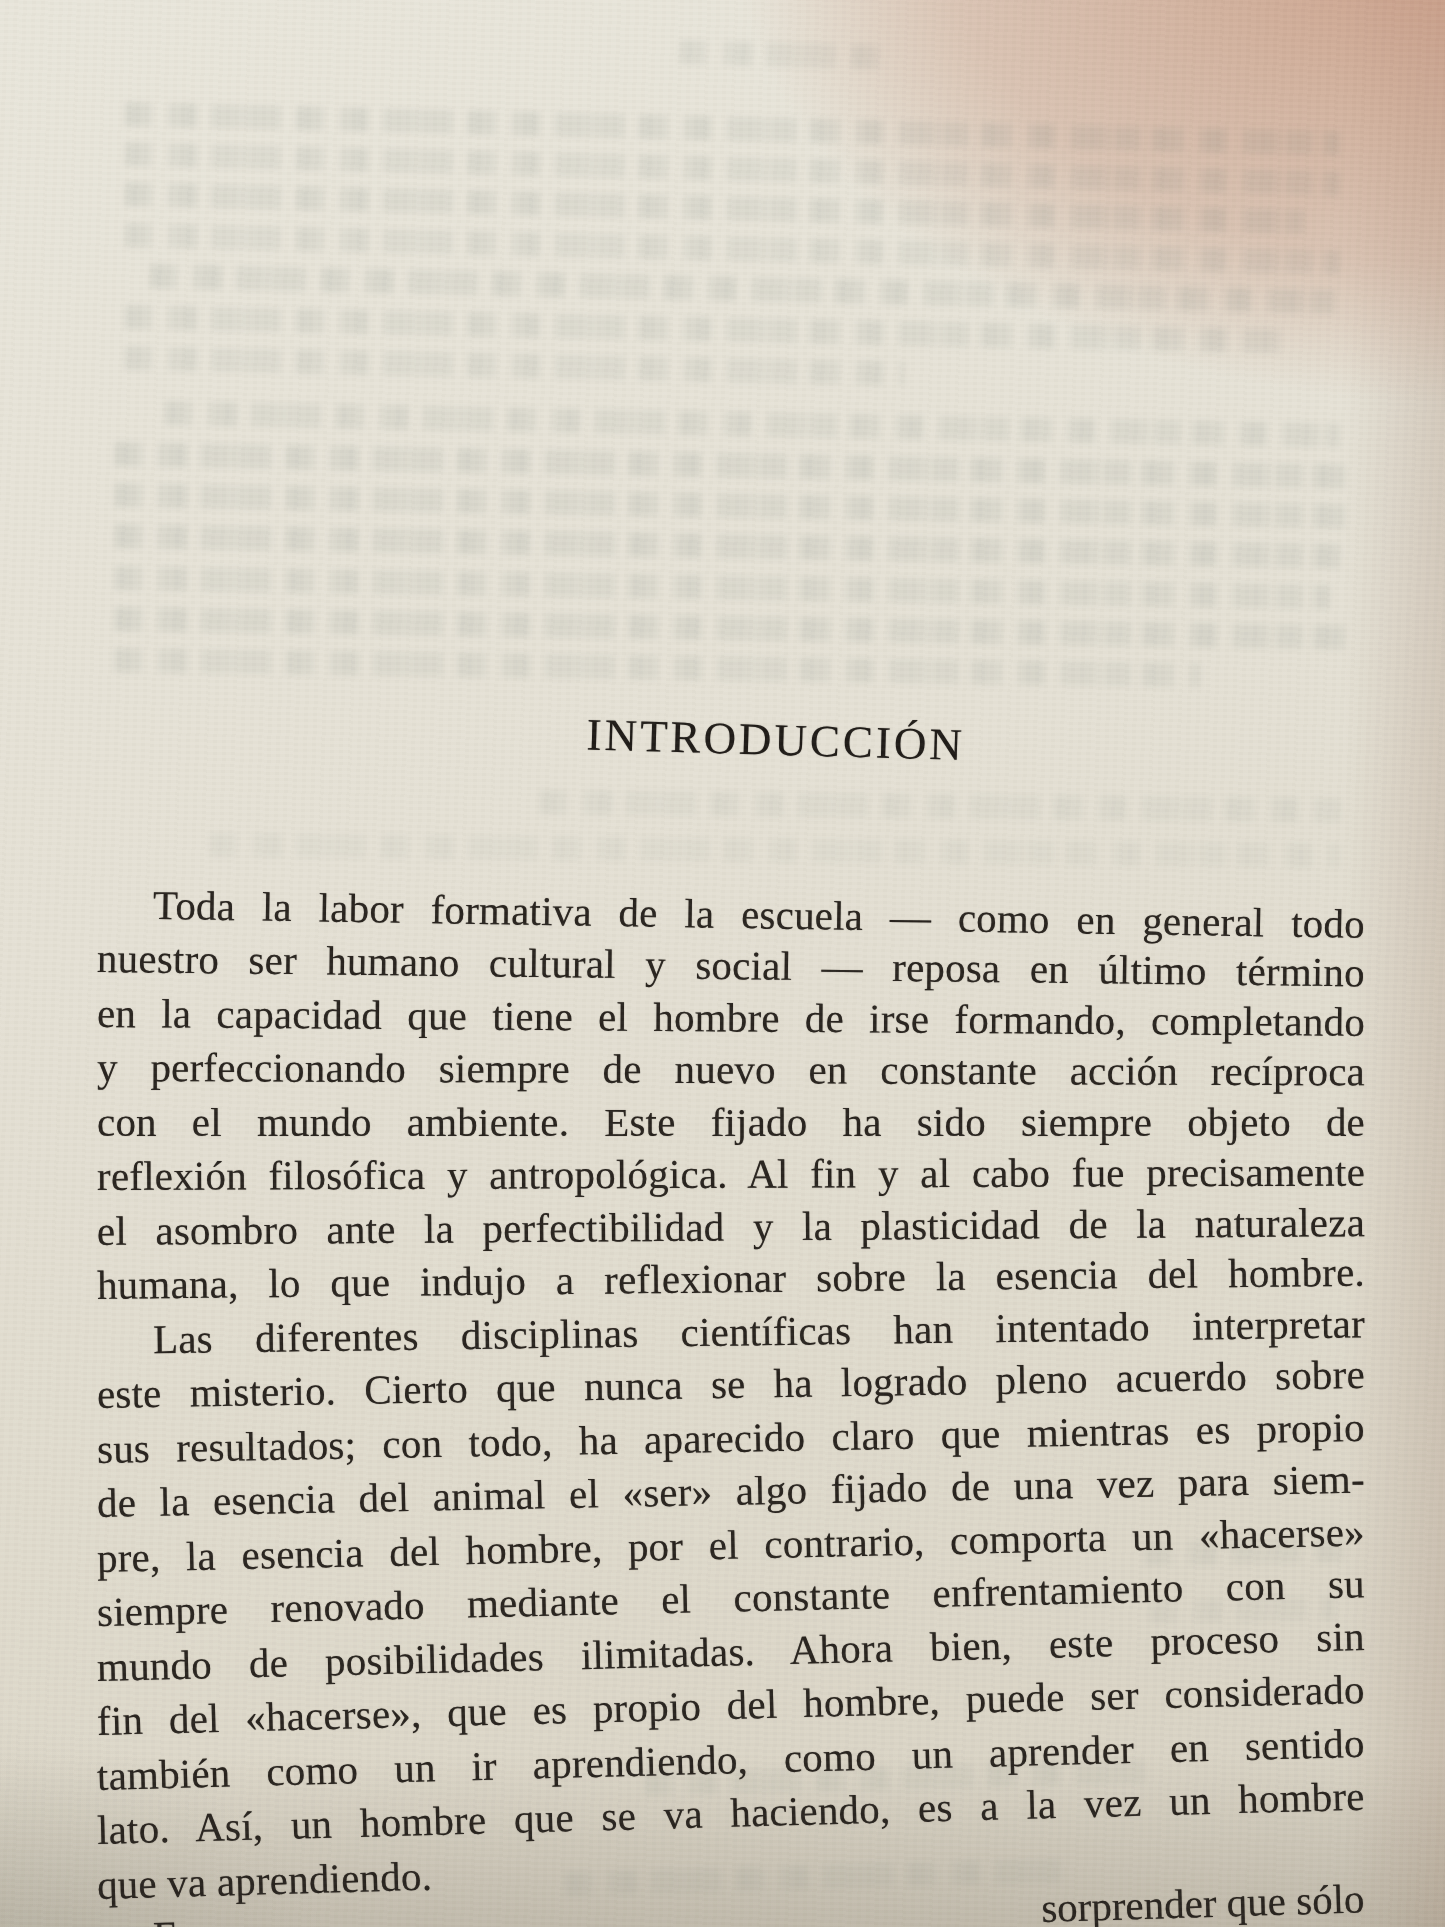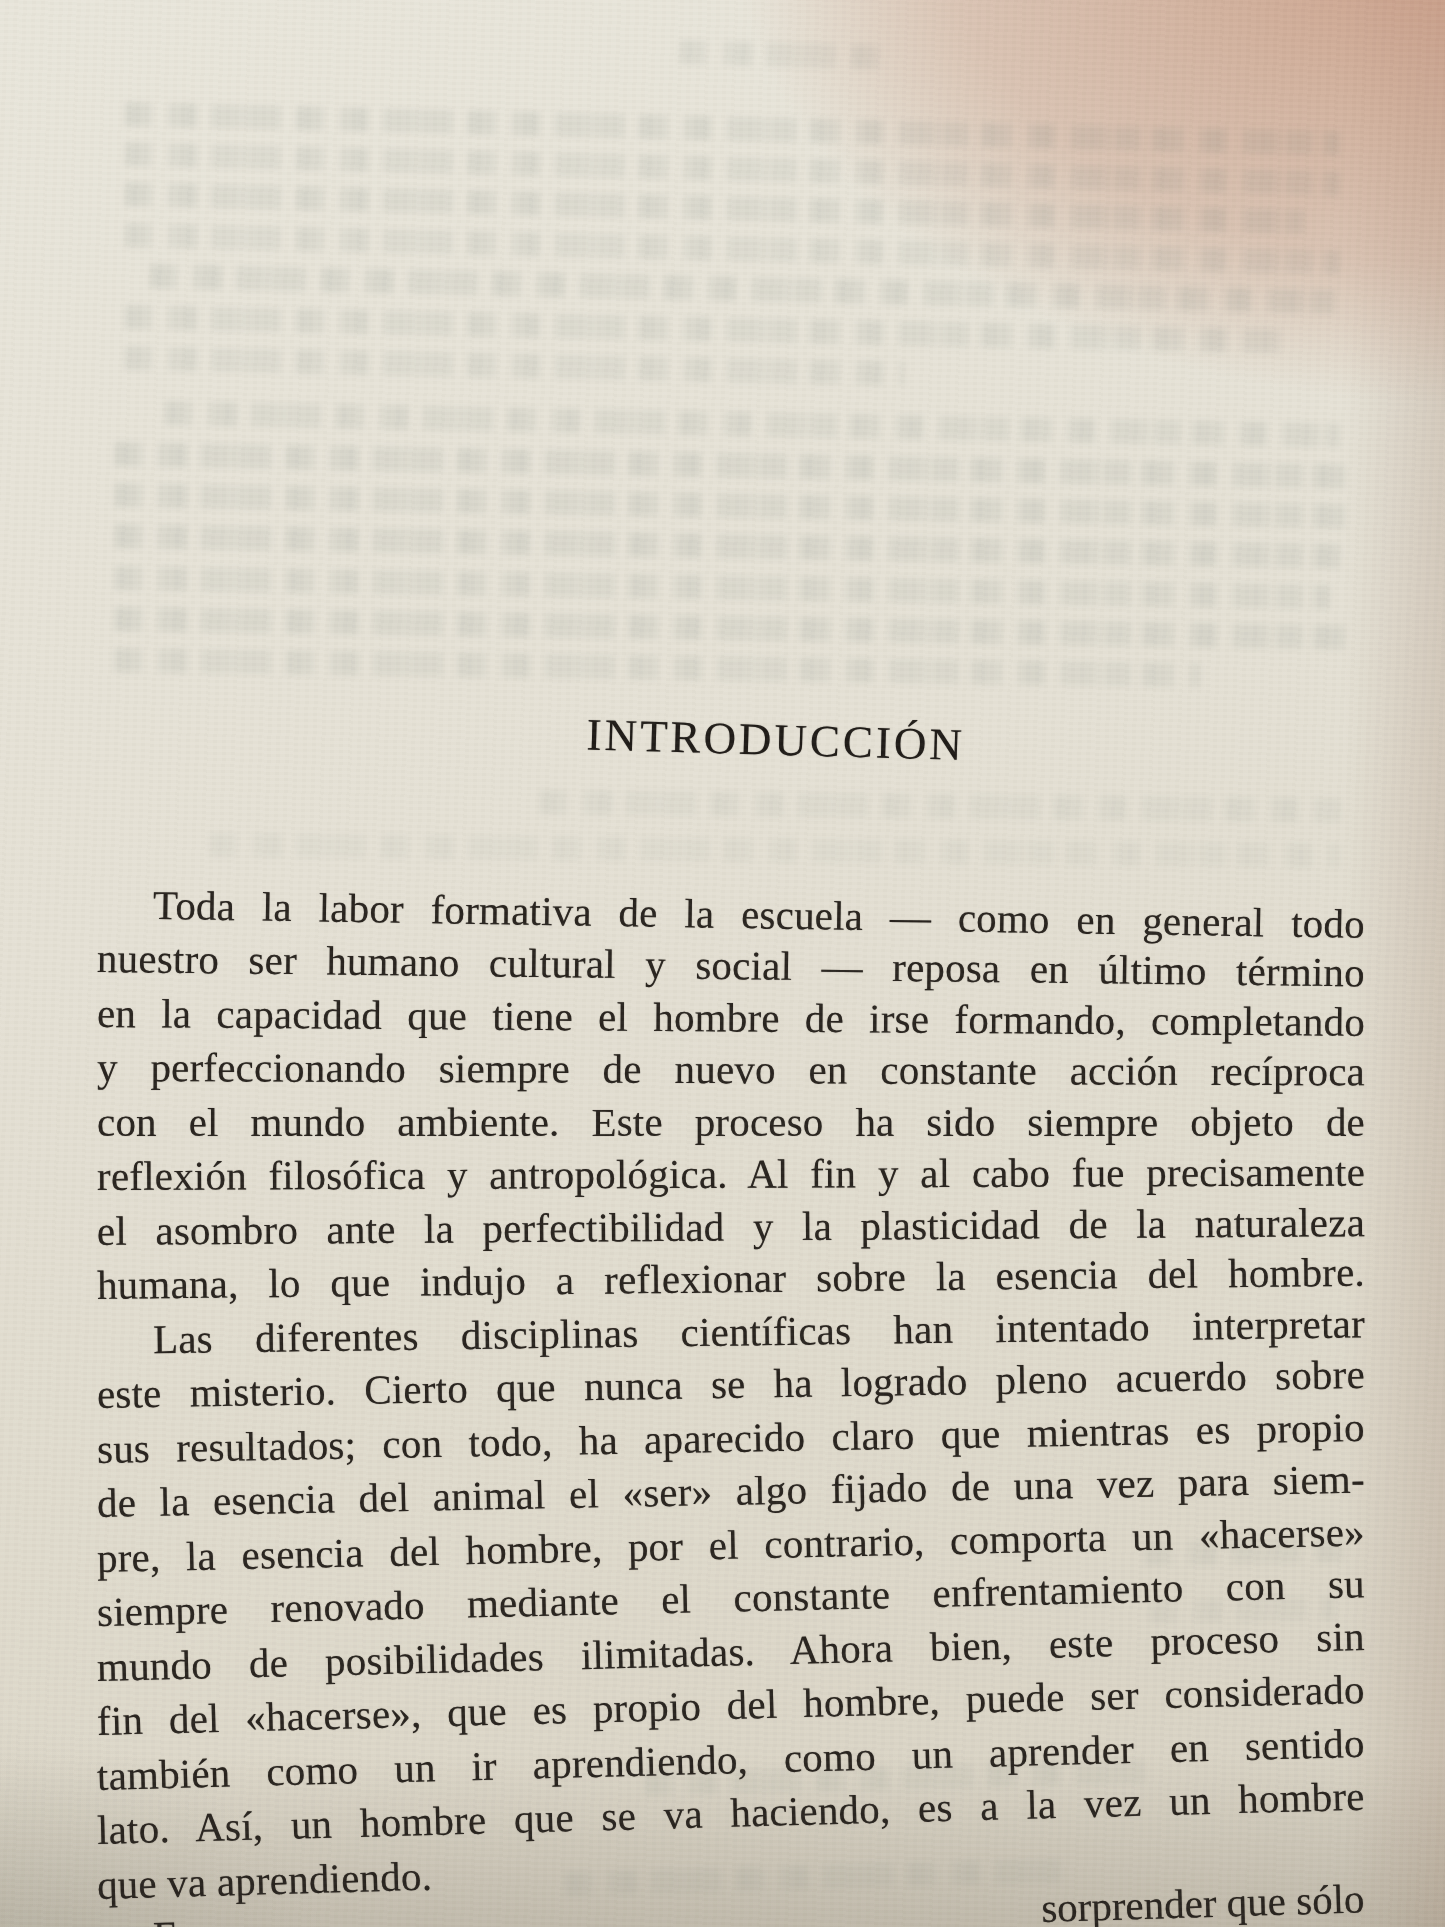--- a/index.html
+++ b/index.html
@@ -88,21 +88,21 @@
   <div class="bleed" style="top:1600px;left:1150px;width:185px;opacity:.08;transform:rotate(-1.2deg)"></div>
   <div class="bleed" style="top:1772px;left:645px;width:505px;opacity:.10;transform:rotate(-1.5deg)"></div>
   <div class="bleed" style="top:1872px;left:565px;width:495px;opacity:.10;transform:rotate(-1.6deg)"></div>
 
   <div class="heading">INTRODUCCIÓN</div>
 
   <div class="line ind" style="top:876px;transform:rotate(.9deg)">Toda la labor formativa de la escuela — como en general todo</div>
   <div class="line" style="top:930px;transform:rotate(.65deg)">nuestro ser humano cultural y social — reposa en último término</div>
   <div class="line" style="top:985px;transform:rotate(.4deg)">en la capacidad que tiene el hombre de irse formando, completando</div>
   <div class="line" style="top:1039px;transform:rotate(.2deg)">y perfeccionando siempre de nuevo en constante acción recíproca</div>
-  <div class="line" style="top:1094px;transform:rotate(0deg)">con el mundo ambiente. Este proceso ha sido siempre objeto de</div>
+  <div class="line" style="top:1094px;transform:rotate(0deg)">con el mundo ambiente. Este fijado ha sido siempre objeto de</div>
   <div class="line" style="top:1148px;transform:rotate(-.2deg)">reflexión filosófica y antropológica. Al fin y al cabo fue precisamente</div>
   <div class="line" style="top:1203px;transform:rotate(-.4deg)">el asombro ante la perfectibilidad y la plasticidad de la naturaleza</div>
   <div class="line" style="top:1257px;transform:rotate(-.6deg)">humana, lo que indujo a reflexionar sobre la esencia del hombre.</div>
 
   <div class="line ind" style="top:1312px;transform:rotate(-.75deg)">Las diferentes disciplinas científicas han intentado interpretar</div>
   <div class="line" style="top:1366px;transform:rotate(-.9deg)">este misterio. Cierto que nunca se ha logrado pleno acuerdo sobre</div>
   <div class="line" style="top:1421px;transform:rotate(-1deg)">sus resultados; con todo, ha aparecido claro que mientras es propio</div>
   <div class="line" style="top:1475px;transform:rotate(-1.1deg)">de la esencia del animal el «ser» algo fijado de una vez para siem-</div>
   <div class="line" style="top:1530px;transform:rotate(-1.2deg)">pre, la esencia del hombre, por el contrario, comporta un «hacerse»</div>
   <div class="line" style="top:1584px;transform:rotate(-1.3deg)">siempre renovado mediante el constante enfrentamiento con su</div>

